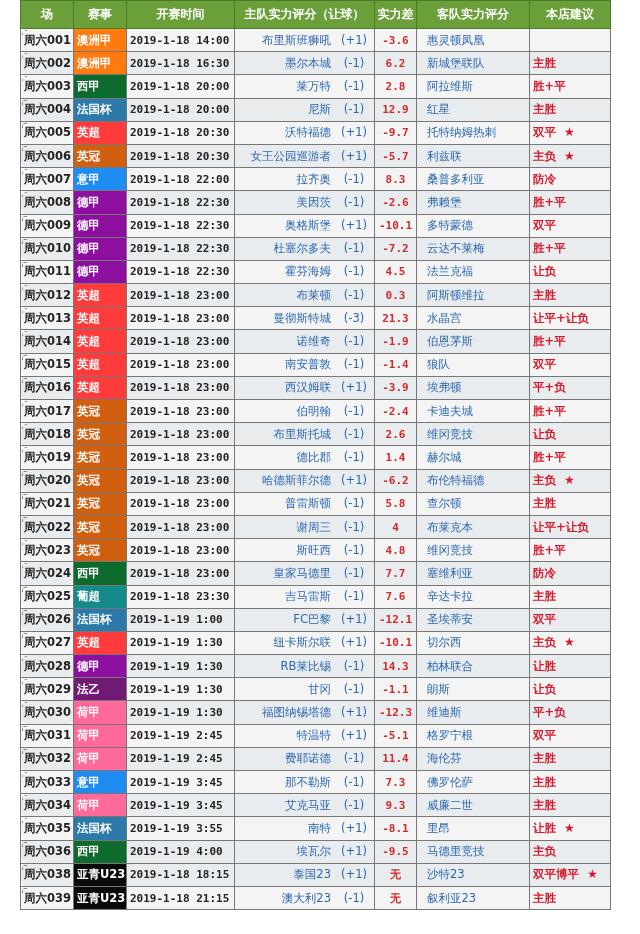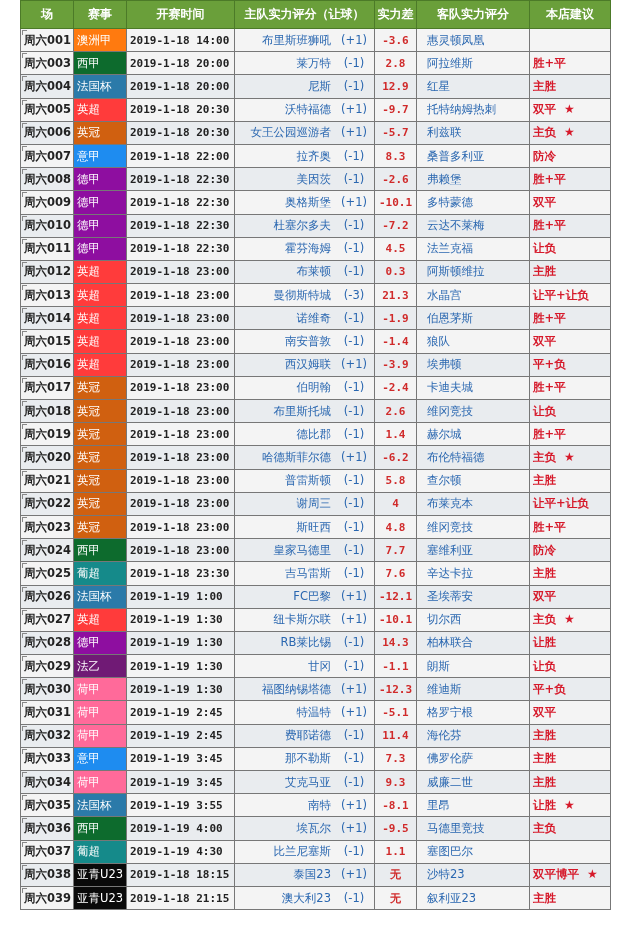--- a/index.html
+++ b/index.html
@@ -3,23 +3,23 @@
 <meta charset="utf-8">
 <style>
   html,body{margin:0;padding:0;background:#ffffff;}
   body{width:640px;height:934px;overflow:hidden;position:relative;font-family:"DejaVu Sans","Liberation Sans",sans-serif;}
   .topbar{position:absolute;left:20px;top:0;width:590px;height:3px;background:#8b5a2b;}
   table{position:absolute;left:20px;top:0;border-collapse:collapse;width:590px;table-layout:fixed;}
   th{background:#6a9f3a;color:#fff;font-weight:bold;font-size:12px;height:27px;border:1px solid #4c7a28;text-align:center;padding:0;}
   td{height:22.2px;border:1px solid #777;font-size:11.5px;padding:0 3px;white-space:nowrap;overflow:hidden;font-weight:bold;}
   tr.odd td{background:#f4f4f4;}
   tr.even td{background:#e9ecef;}
-  td.id{color:#222;position:relative;font-size:11.5px;}
+  td.id{color:#222;position:relative;font-size:11.5px;border-radius:6px;}
   td.id::before{content:"";position:absolute;left:1px;top:1px;width:4px;height:4px;border-left:1px solid #888;border-top:1px solid #888;}
-  td.league{color:#fff;font-weight:normal;}
+  td.league{color:#fff;font-weight:bold;}
   td.time{color:#222;font-family:"DejaVu Sans Mono","Liberation Mono",monospace;font-size:11px;}
   td.home{color:#2a67b0;text-align:right;font-weight:normal;}
   td.home .hc{display:inline-block;width:34px;text-align:center;margin-left:6px;}
   td.diff{color:#d02a2a;text-align:center;font-family:"DejaVu Sans Mono","Liberation Mono",monospace;font-size:11px;margin-left:20px;}
   td.away{color:#2a67b0;font-weight:normal;padding-left:10px;}
   td.tip{color:#d6192a;}
   .star{color:#d6192a;margin-left:8px;font-size:12px;}
 </style>
 </head>
 <body>
@@ -49,20 +49,29 @@
   <tbody id="tbody">
       <tr class="odd">
         <td class="id">周六001</td>
         <td class="league" style="background:#ff7a0f">澳洲甲</td>
         <td class="time">2019-1-18 14:00</td>
         <td class="home"><span>布里斯班狮吼</span><span class="hc">(+1)</span></td>
         <td class="diff">-3.6</td>
         <td class="away">惠灵顿凤凰</td>
         <td class="tip"><span></span></td>
       </tr>
+      <tr class="even">
+        <td class="id">周六002</td>
+        <td class="league" style="background:#ff7a0f">澳洲甲</td>
+        <td class="time">2019-1-18 16:30</td>
+        <td class="home"><span>墨尔本城</span><span class="hc">(-1)</span></td>
+        <td class="diff">6.2</td>
+        <td class="away">新城堡联队</td>
+        <td class="tip"><span>主胜</span></td>
+      </tr>
       <tr class="odd">
         <td class="id">周六003</td>
         <td class="league" style="background:#0d6b2d">西甲</td>
         <td class="time">2019-1-18 20:00</td>
         <td class="home"><span>莱万特</span><span class="hc">(-1)</span></td>
         <td class="diff">2.8</td>
         <td class="away">阿拉维斯</td>
         <td class="tip"><span>胜+平</span></td>
       </tr>
       <tr class="even">
@@ -355,29 +364,20 @@
       </tr>
       <tr class="even">
         <td class="id">周六036</td>
         <td class="league" style="background:#0d6b2d">西甲</td>
         <td class="time">2019-1-19 4:00</td>
         <td class="home"><span>埃瓦尔</span><span class="hc">(+1)</span></td>
         <td class="diff">-9.5</td>
         <td class="away">马德里竞技</td>
         <td class="tip"><span>主负</span></td>
       </tr>
-      <tr class="odd">
-        <td class="id">周六037</td>
-        <td class="league" style="background:#158a8a">葡超</td>
-        <td class="time">2019-1-19 4:30</td>
-        <td class="home"><span>比兰尼塞斯</span><span class="hc">(-1)</span></td>
-        <td class="diff">1.1</td>
-        <td class="away">塞图巴尔</td>
-        <td class="tip"><span></span></td>
-      </tr>
       <tr class="even">
         <td class="id">周六038</td>
         <td class="league" style="background:#0a0a0a">亚青U23</td>
         <td class="time">2019-1-18 18:15</td>
         <td class="home"><span>泰国23</span><span class="hc">(+1)</span></td>
         <td class="diff">无</td>
         <td class="away">沙特23</td>
         <td class="tip"><span>双平博平</span><span class="star">★</span></td>
       </tr>
       <tr class="odd">

